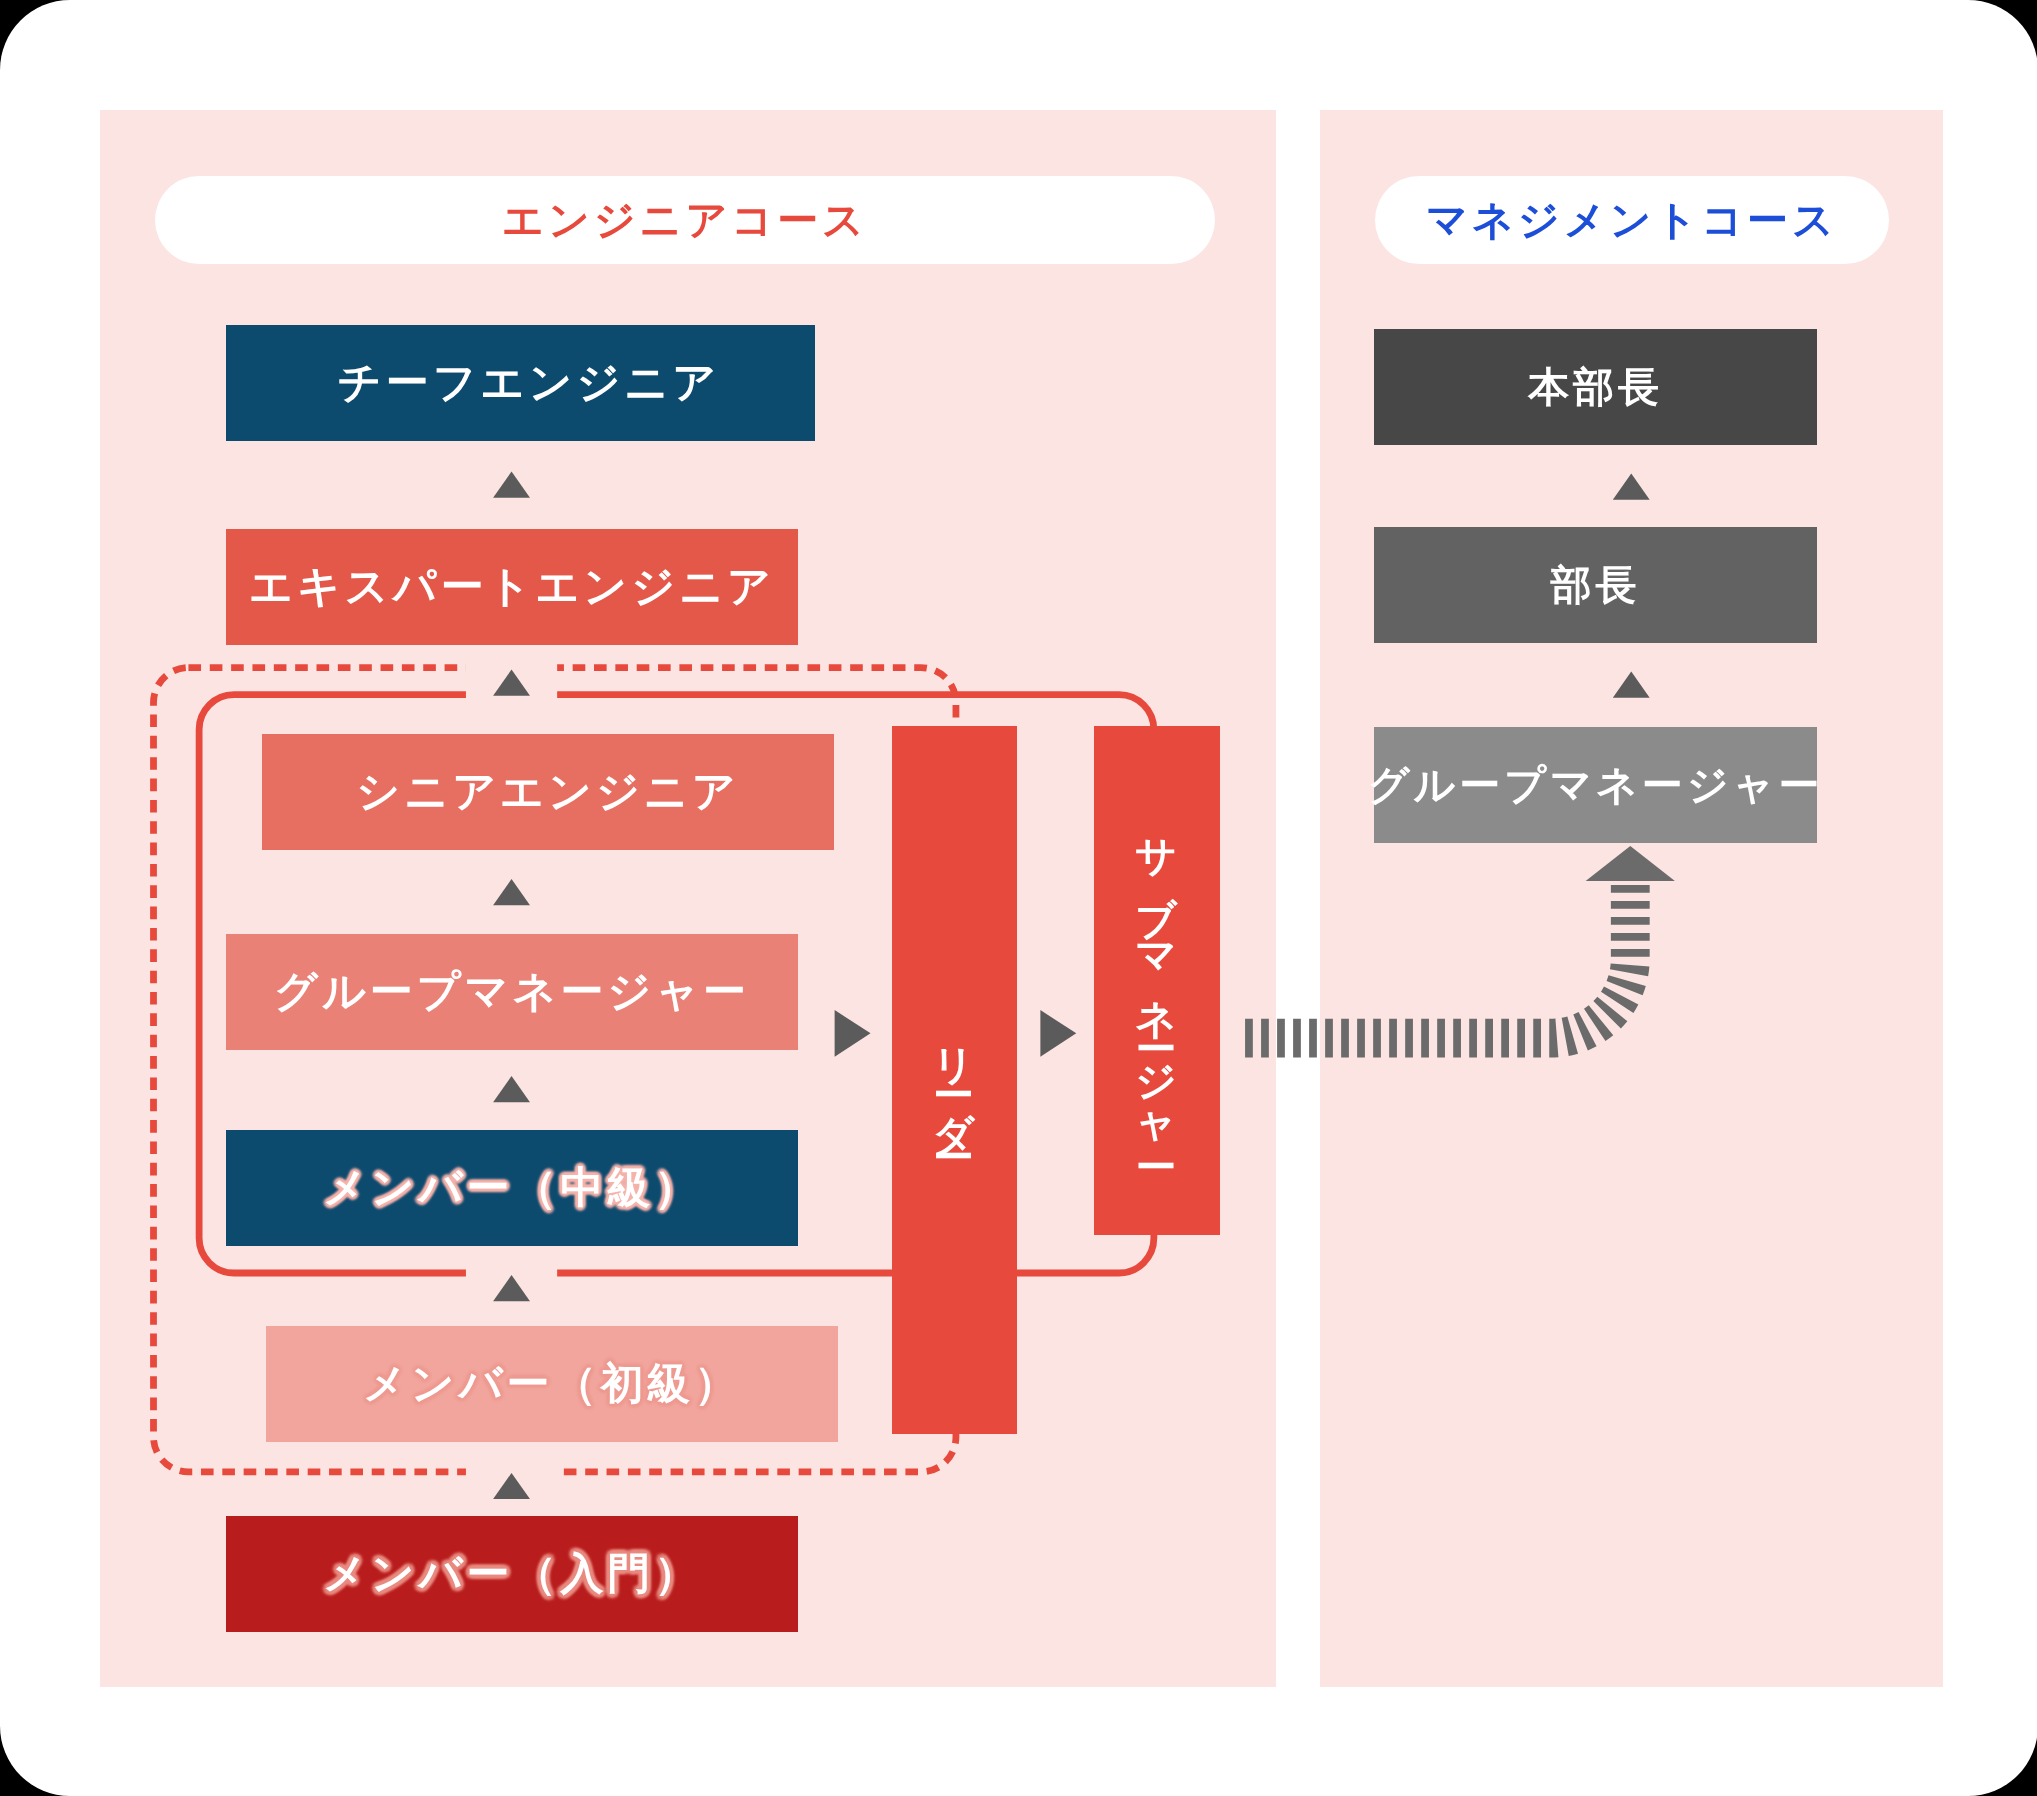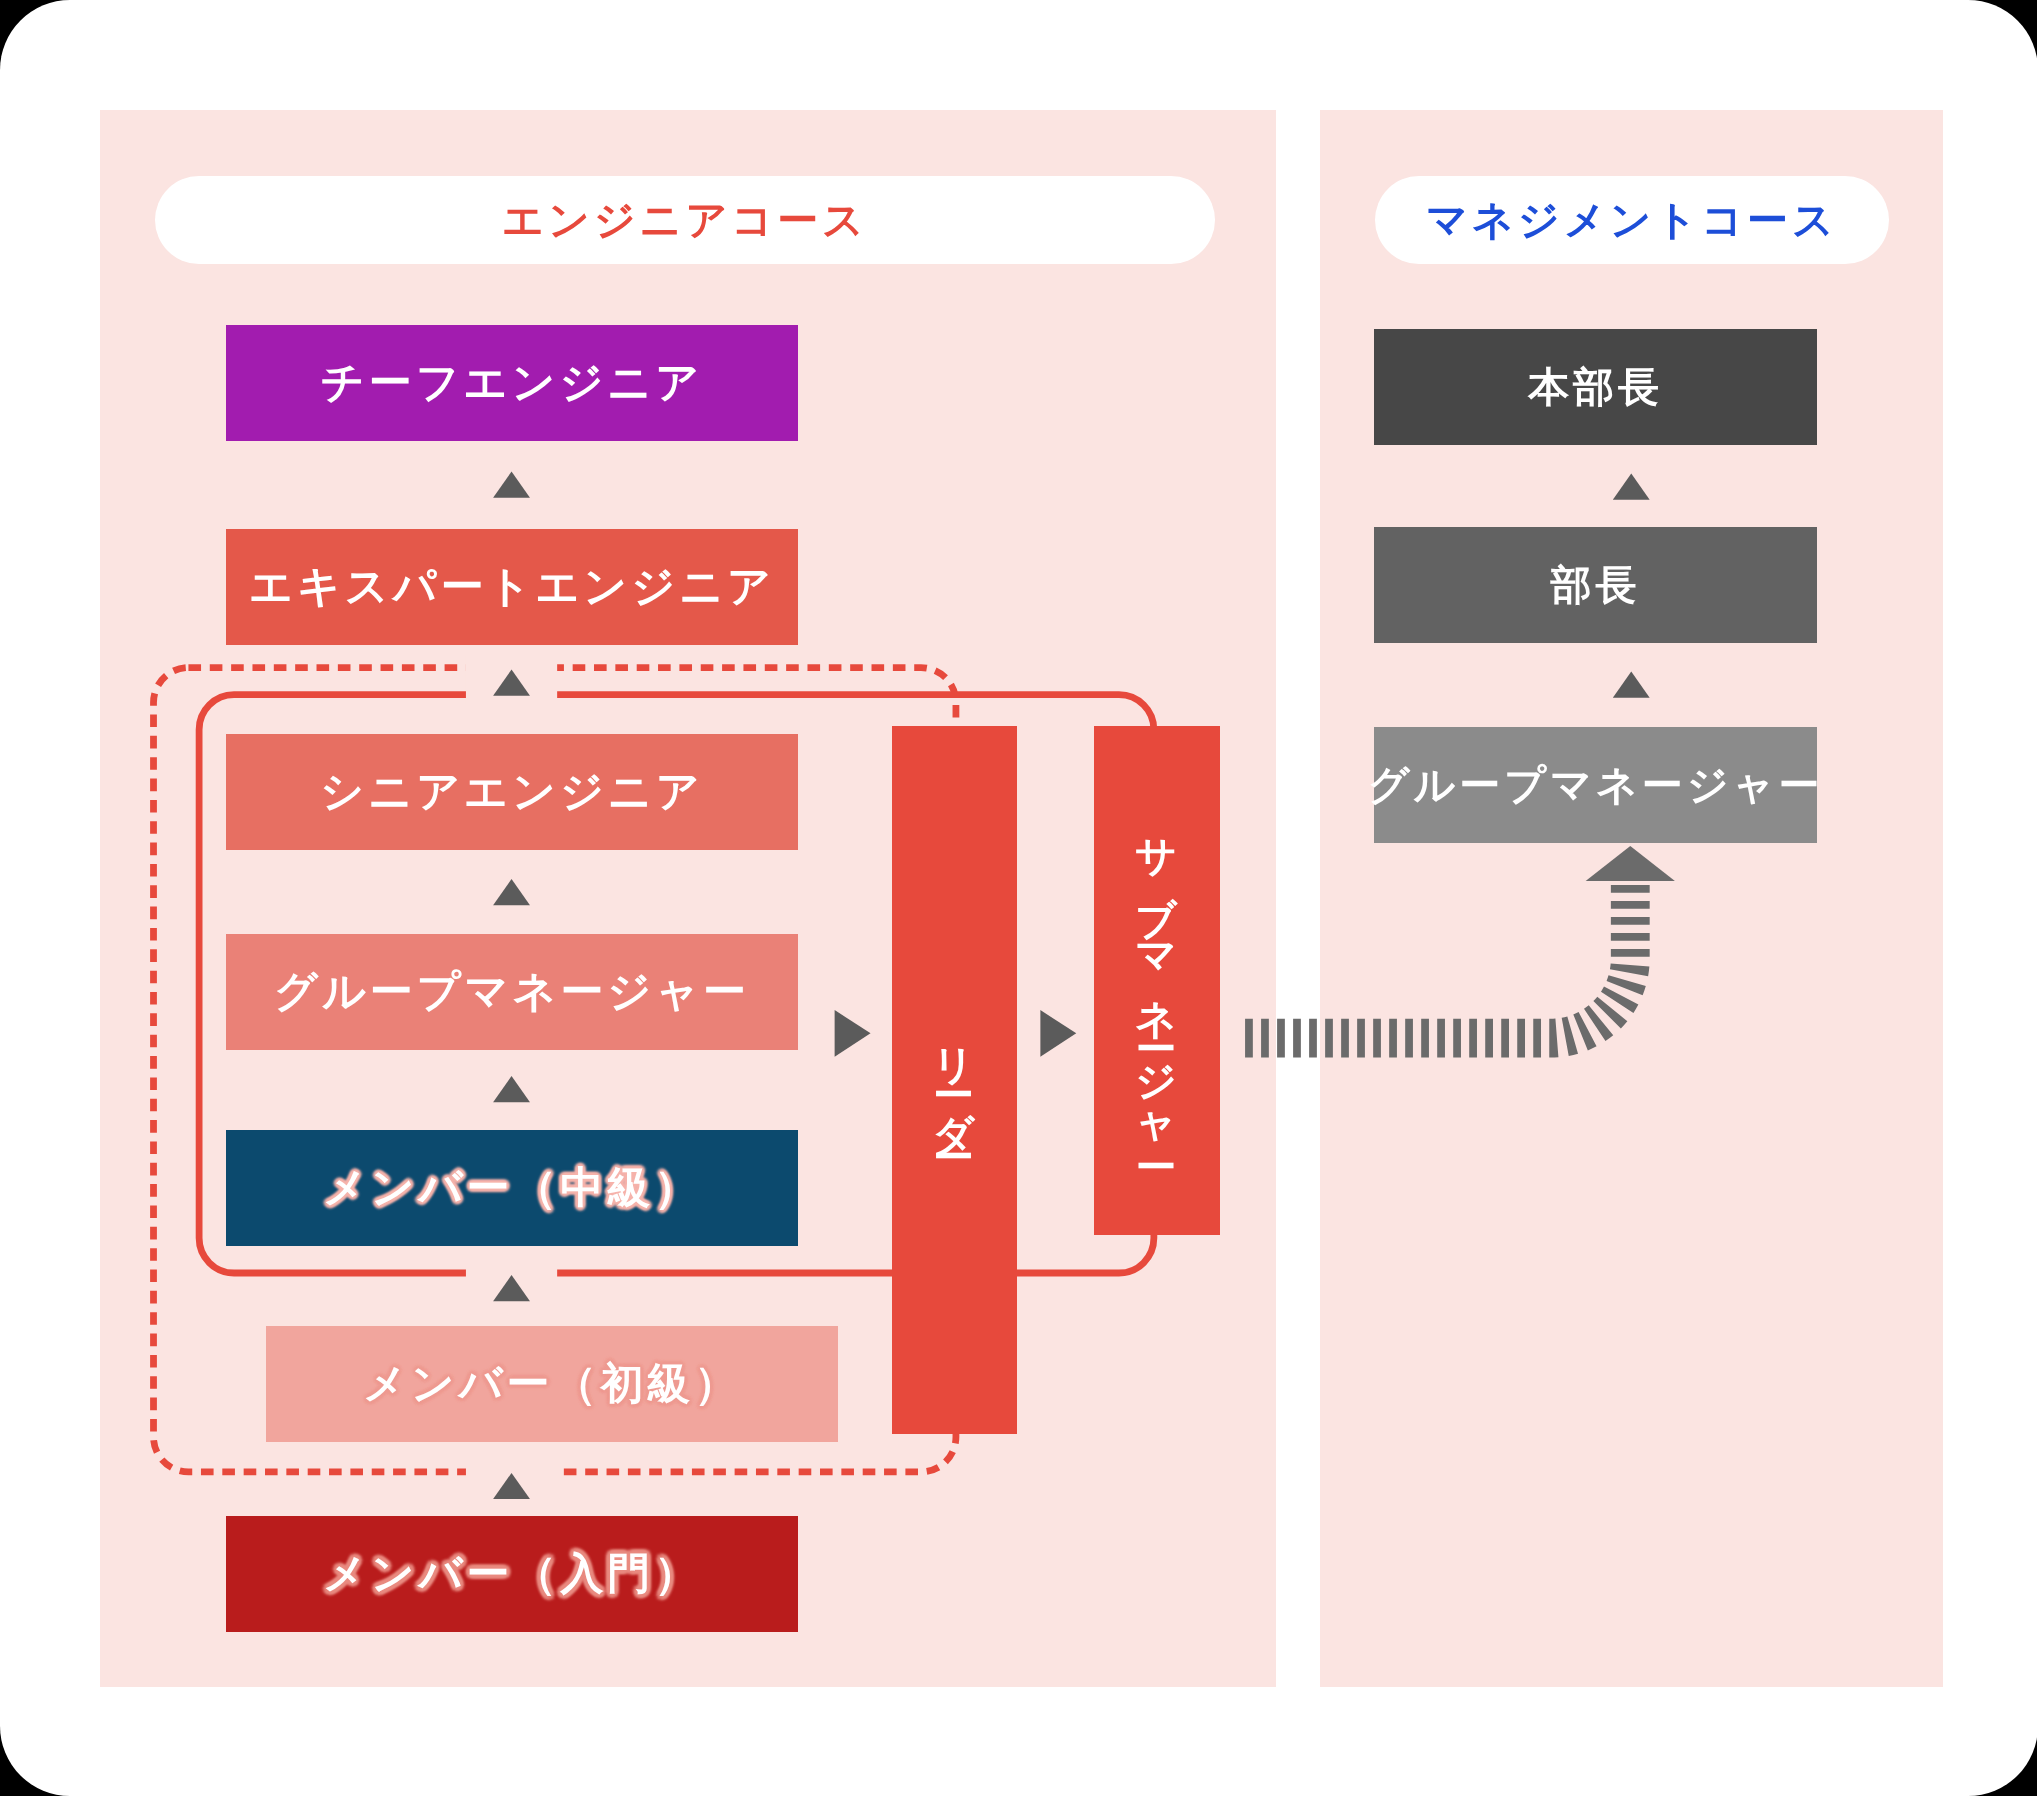--- a/index.html
+++ b/index.html
@@ -76,23 +76,23 @@
 
     <path d="M 1283 1070 L 1598 1070 A 82 82 0 0 0 1680 988 L 1680 908" fill="none" stroke="#6b6b6b" stroke-width="40" stroke-dasharray="8 8.5"></path>
     <polygon points="1634,908 1726,908 1680,872" fill="#6b6b6b"></polygon>
   </svg>
 
   <div class="boxlayer">
 
     <div class="pill pill-left" style="color: rgb(231, 73, 60);">エンジニアコース</div>
     <div class="pill pill-right" style="color: #1d4ed8;">マネジメントコース</div>
 
-    <div class="lvl lvl-left" style="top: 325px; background: #a21caf;">チーフエンジニア</div>
+    <div class="lvl lvl-left" style="top: 325px; background: #0c4a6e; padding-left: 17px;">チーフエンジニア</div>
     <div class="lvl lvl-left" style="top: 529px; background: rgb(228, 88, 74);">エキスパートエンジニア</div>
-    <div class="lvl lvl-left" style="top: 734px; background: rgb(231, 111, 98);">シニアエンジニア</div>
+    <div class="lvl lvl-left" style="top: 734px; background: rgb(231, 111, 98); margin-left: 36px;">シニアエンジニア</div>
     <div class="lvl lvl-left" style="top: 934px; background: rgb(234, 129, 119);">グループマネージャー</div>
     <div class="lvl lvl-left halo1" style="top: 1130px; background: #0c4a6e;">メンバー（中級）</div>
     <div class="lvl lvl-left halo2" style="top: 1326px; background: rgb(241, 165, 157);">メンバー（初級）</div>
     <div class="lvl lvl-left halo3" style="top: 1516px; background: #b91c1c;">メンバー（入門）</div>
 
     <div class="vbox vbox-leader" style="background: rgb(231, 73, 60);">リーダー</div>
     <div class="vbox vbox-submgr" style="background: rgb(231, 73, 60);">サブマネージャー</div>
 
     <div class="lvl lvl-right" style="top: 329px; background: rgb(71, 71, 71);">本部長</div>
     <div class="lvl lvl-right" style="top: 527px; background: rgb(98, 98, 98);">部長</div>

